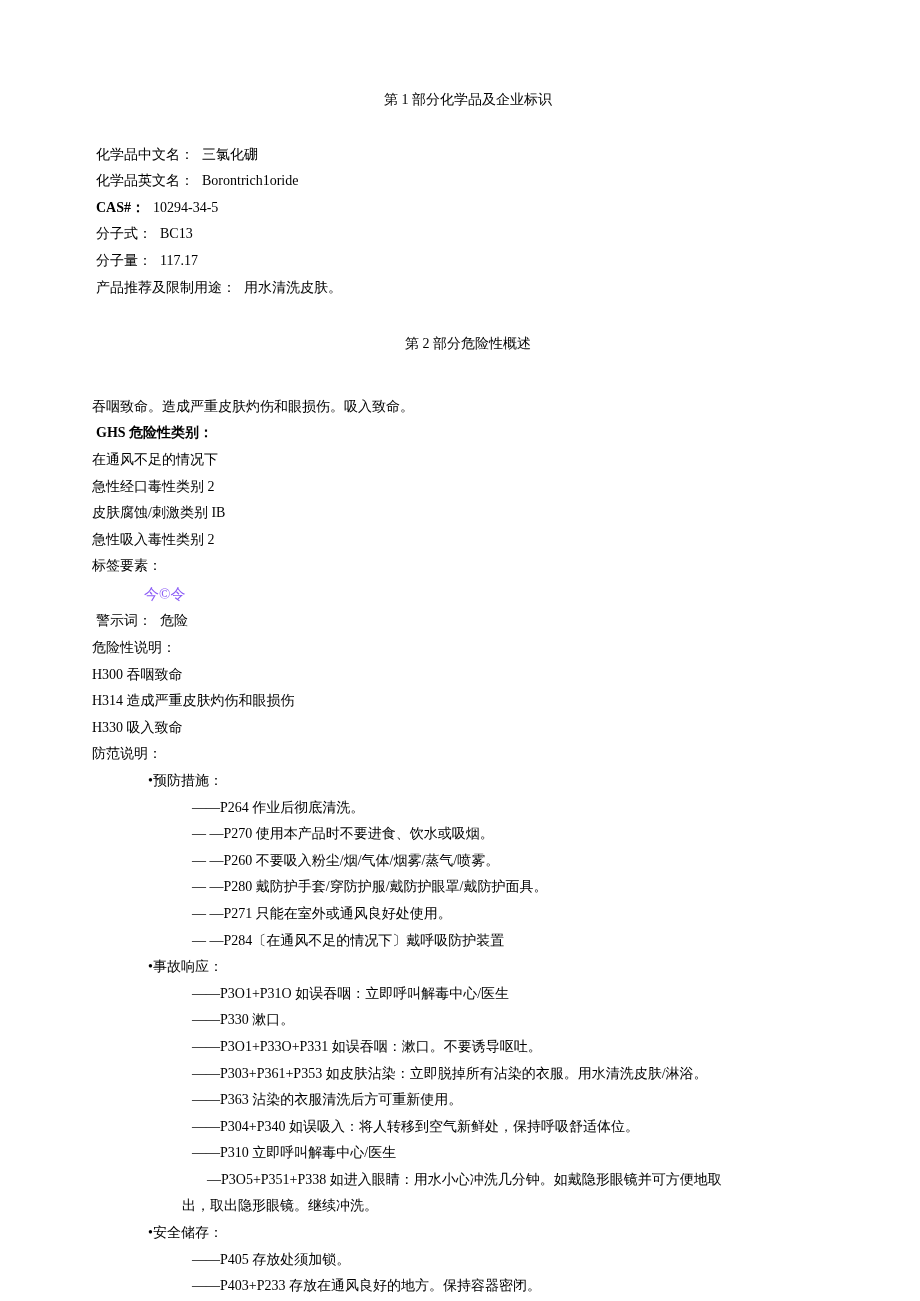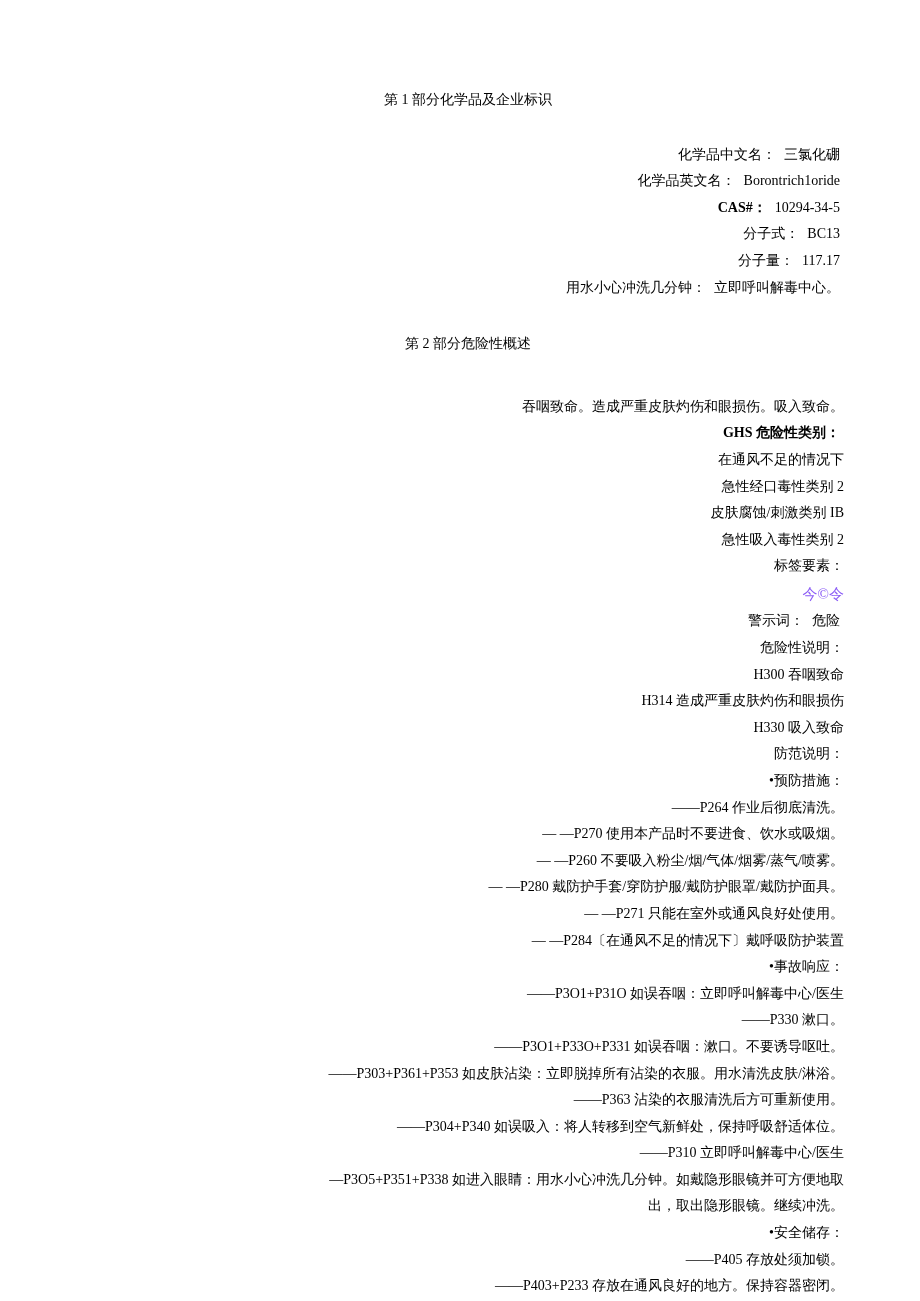--- a/index.html
+++ b/index.html
@@ -17,21 +17,21 @@
       font-weight: normal;
       margin-bottom: 28px;
       font-size: 14px;
     }
     .section-title-2 {
       text-align: center;
       font-weight: normal;
       margin: 30px 0 36px 0;
       font-size: 14px;
     }
-    .para { margin: 0; text-align: right; }
+    .para { margin: 0; }
     .bold { font-weight: bold; }
     .block { margin-bottom: 4px; }
     .label-icons {
       padding-left: 52px;
       color: #8b5cf6;
       font-family: "KaiTi", "楷体", serif;
       font-size: 15px;
     }
     .bullet-line {
       padding-left: 56px;
@@ -53,21 +53,21 @@
 <body>
 
 <div class="section-title">第 1 部分化学品及企业标识</div>
 
 <div class="block">
   <p class="para"><span>化学品中文名：</span><span>三氯化硼</span></p>
   <p class="para"><span>化学品英文名：</span><span>Borontrich1oride</span></p>
   <p class="para"><span class="bold">CAS#：</span><span>10294-34-5</span></p>
   <p class="para"><span>分子式：</span><span>BC13</span></p>
   <p class="para"><span>分子量：</span><span>117.17</span></p>
-  <p class="para"><span>用水小心冲洗几分钟：</span><span>立即呼叫解毒中心。</span></p>
+  <p class="para"><span>产品推荐及限制用途：</span><span>用水清洗皮肤。</span></p>
 </div>
 
 <div class="section-title-2">第 2 部分危险性概述</div>
 
 <div class="block">
   <p class="para">吞咽致命。造成严重皮肤灼伤和眼损伤。吸入致命。</p>
 
   <p class="para"><span class="bold">GHS 危险性类别：</span></p>
   <p class="para">在通风不足的情况下</p>
   <p class="para">急性经口毒性类别 2</p>

